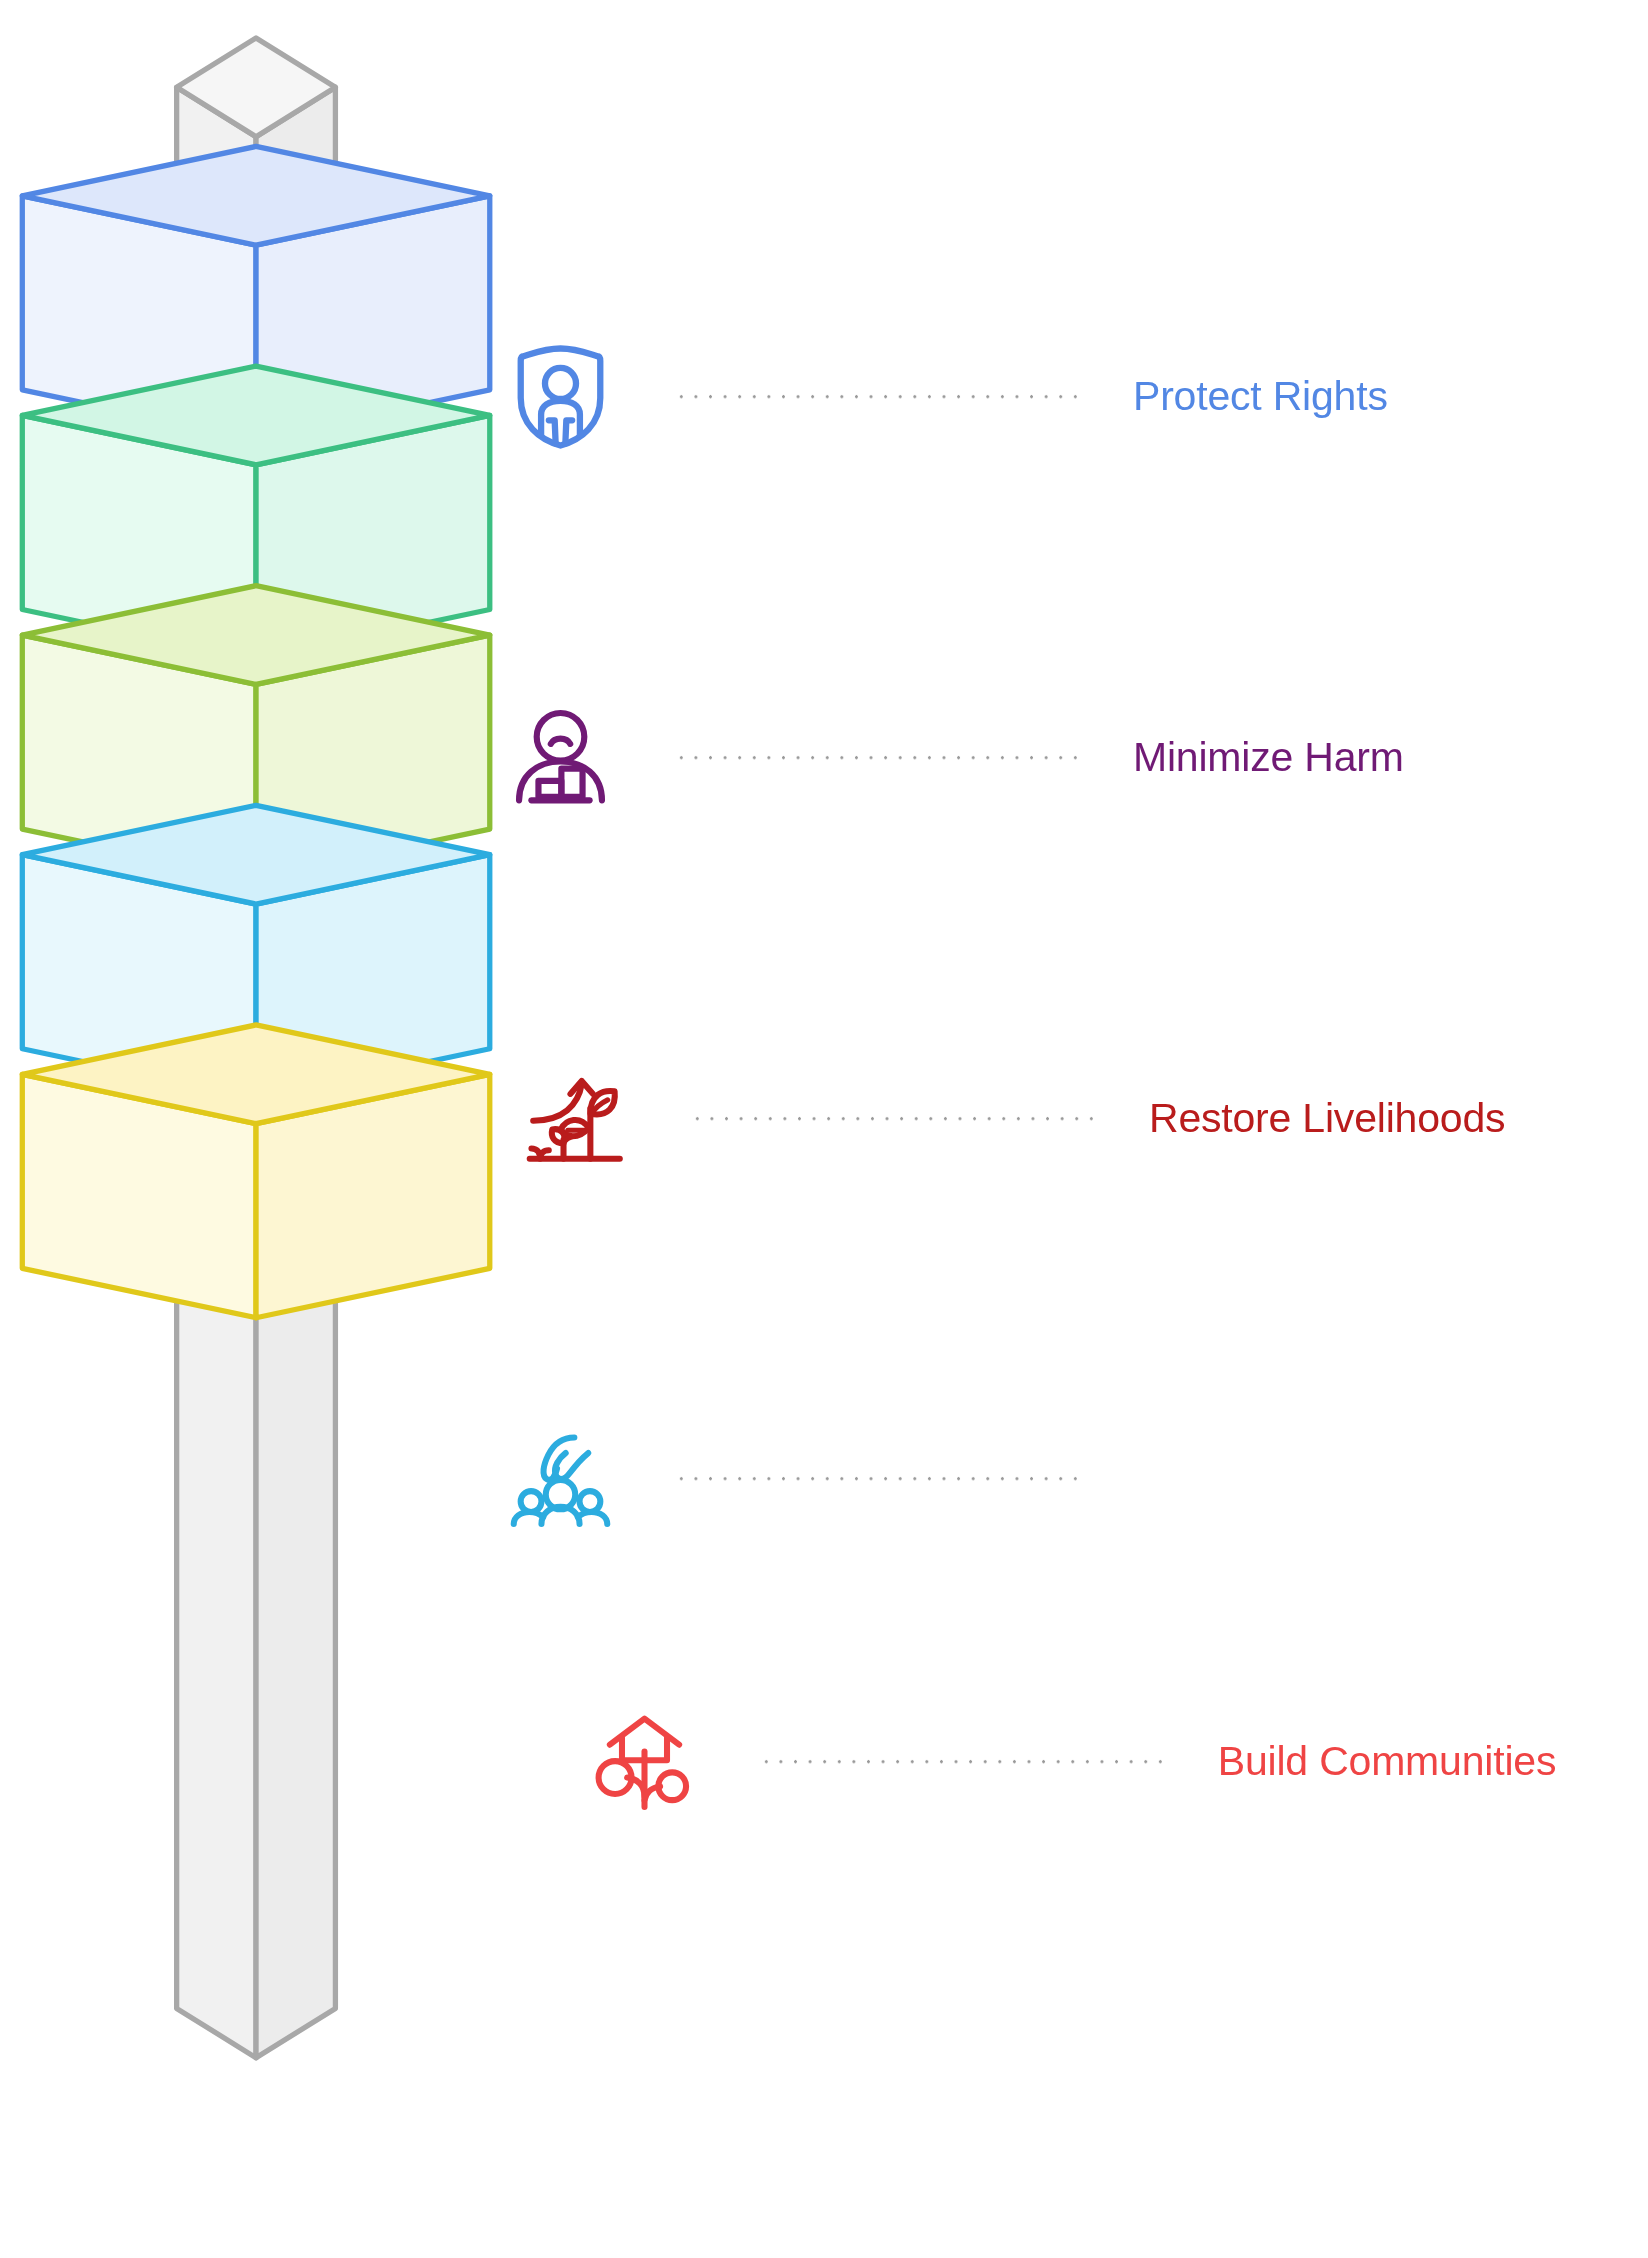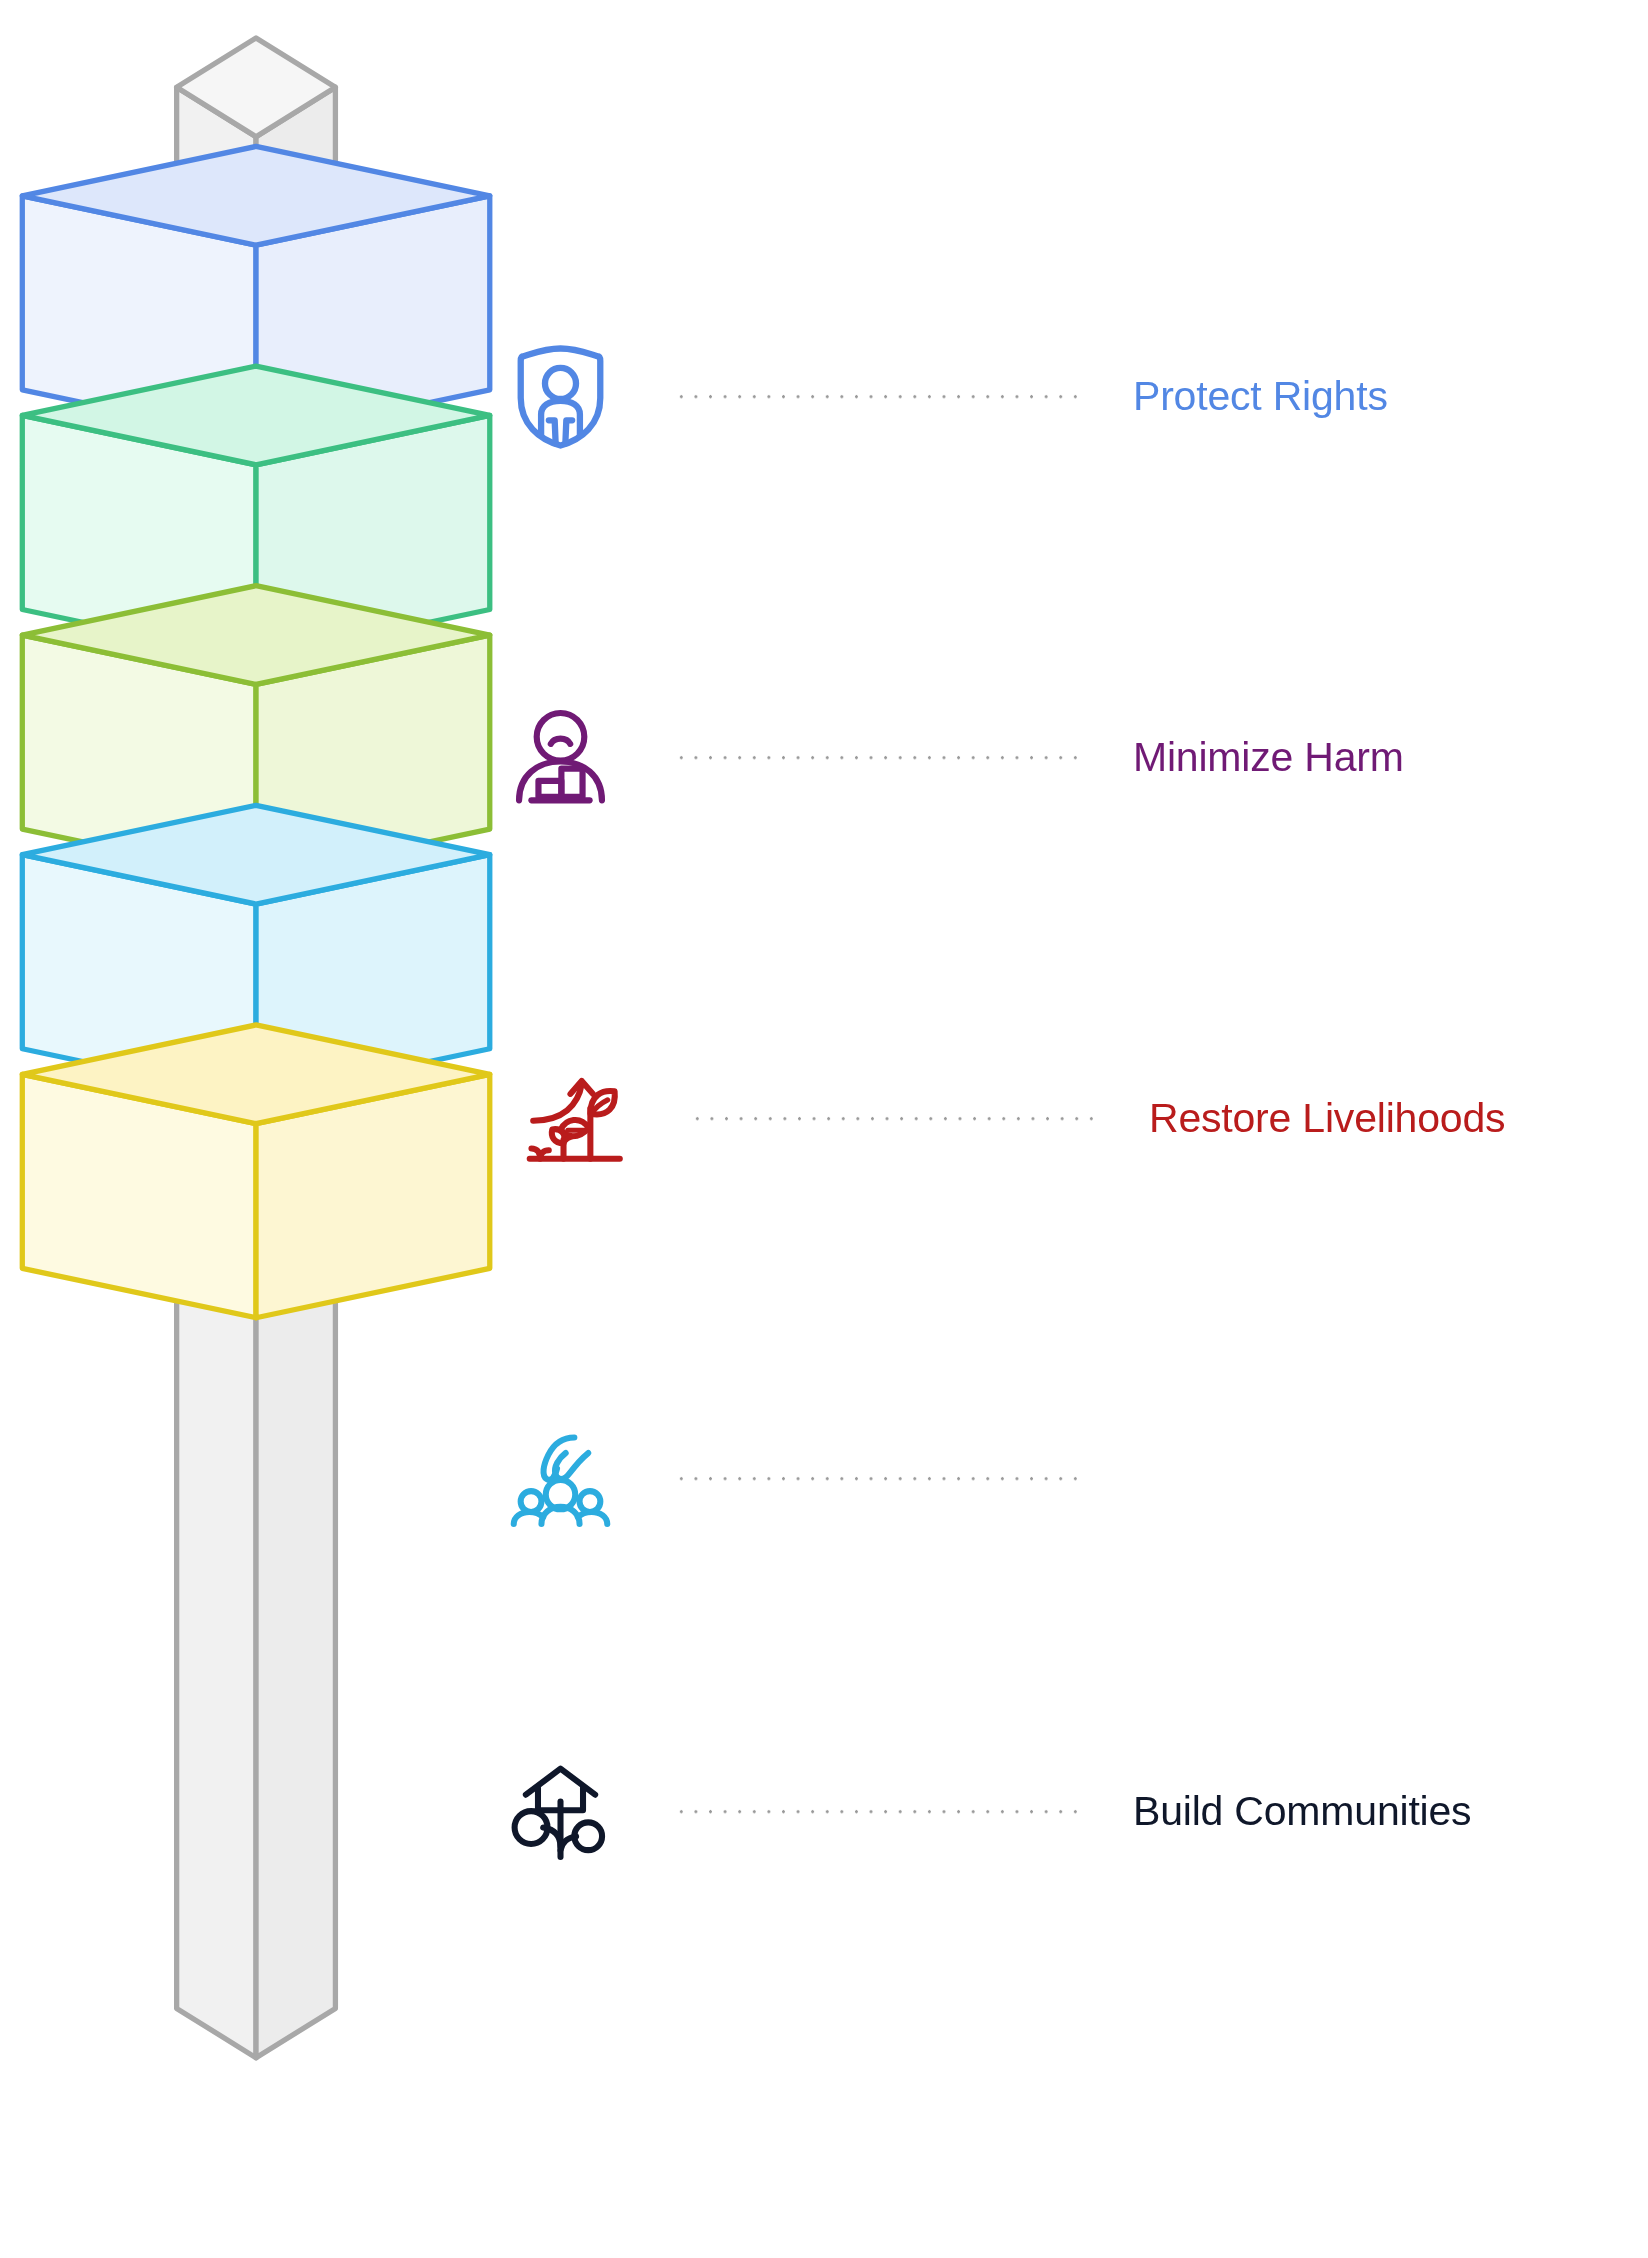--- a/index.html
+++ b/index.html
@@ -148,21 +148,21 @@
       <circle cx="56" cy="74" r="17" fill="none" stroke="currentColor" stroke-width="7"></circle>
       <circle cx="22" cy="82" r="12" fill="none" stroke="currentColor" stroke-width="7"></circle>
       <circle cx="90" cy="82" r="12" fill="none" stroke="currentColor" stroke-width="7"></circle>
       <path d="M34 108 C34 96 44 88 56 88 C68 88 78 96 78 108" fill="none" stroke="currentColor" stroke-width="7" stroke-linecap="round"></path>
       <path d="M2 108 C2 100 10 94 20 94 C26 94 32 96 36 100" fill="none" stroke="currentColor" stroke-width="7" stroke-linecap="round"></path>
       <path d="M110 108 C110 100 102 94 92 94 C86 94 80 96 76 100" fill="none" stroke="currentColor" stroke-width="7" stroke-linecap="round"></path>
     </svg>
         </div>
         <div class="leader"></div>
       </div>
-      <div class="row" style="top: 1737px; color: #0f172a;">
+      <div class="row" style="top: 1687px; color: #ef4444; justify-content: center;">
         <div class="row-icon">
     <svg viewBox="0 0 112 112">
       <path d="M16 36 L56 6 L96 36" fill="none" stroke="currentColor" stroke-width="7" stroke-linecap="round" stroke-linejoin="round"></path>
       <path d="M30 28 L30 54 L82 54 L82 28" fill="none" stroke="currentColor" stroke-width="7" stroke-linecap="round" stroke-linejoin="round"></path>
       <path d="M56 108 L56 44" fill="none" stroke="currentColor" stroke-width="7" stroke-linecap="round"></path>
       <circle cx="22" cy="74" r="19" fill="none" stroke="currentColor" stroke-width="7"></circle>
       <circle cx="88" cy="84" r="16" fill="none" stroke="currentColor" stroke-width="7"></circle>
       <path d="M56 96 C56 82 48 76 36 74" fill="none" stroke="currentColor" stroke-width="7" stroke-linecap="round"></path>
       <path d="M56 100 C58 90 64 86 74 84" fill="none" stroke="currentColor" stroke-width="7" stroke-linecap="round"></path>
     </svg>

